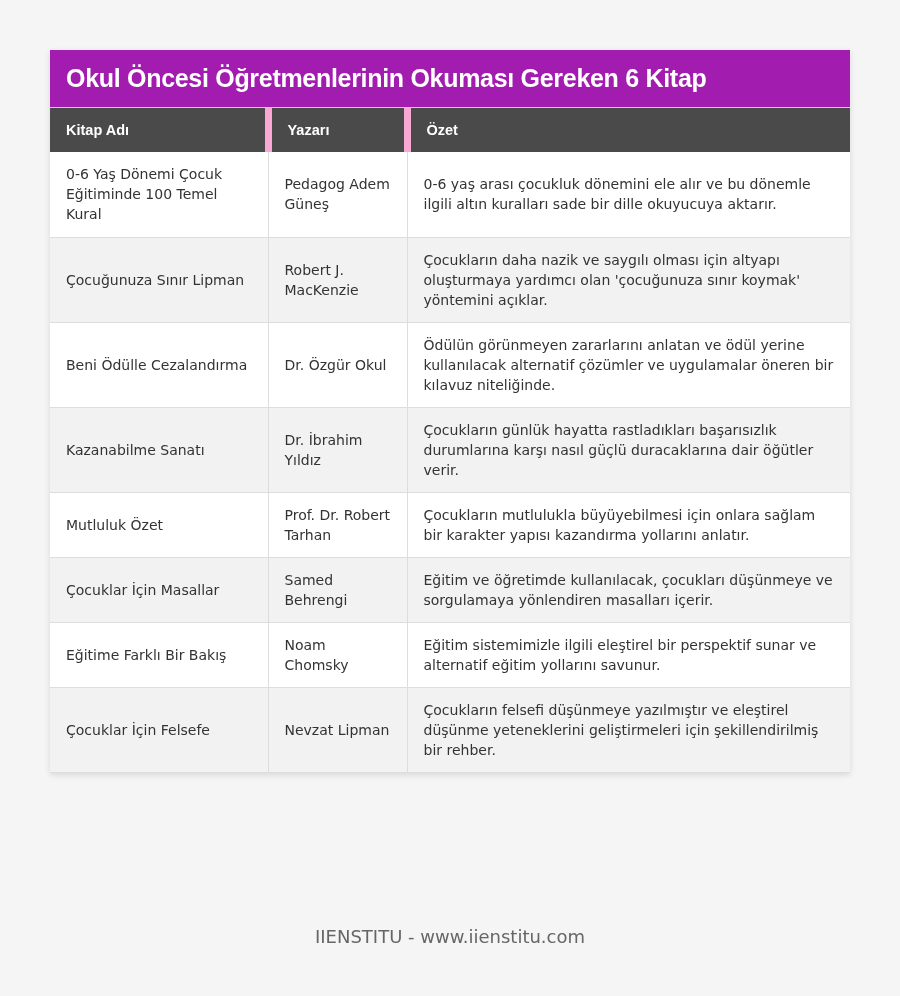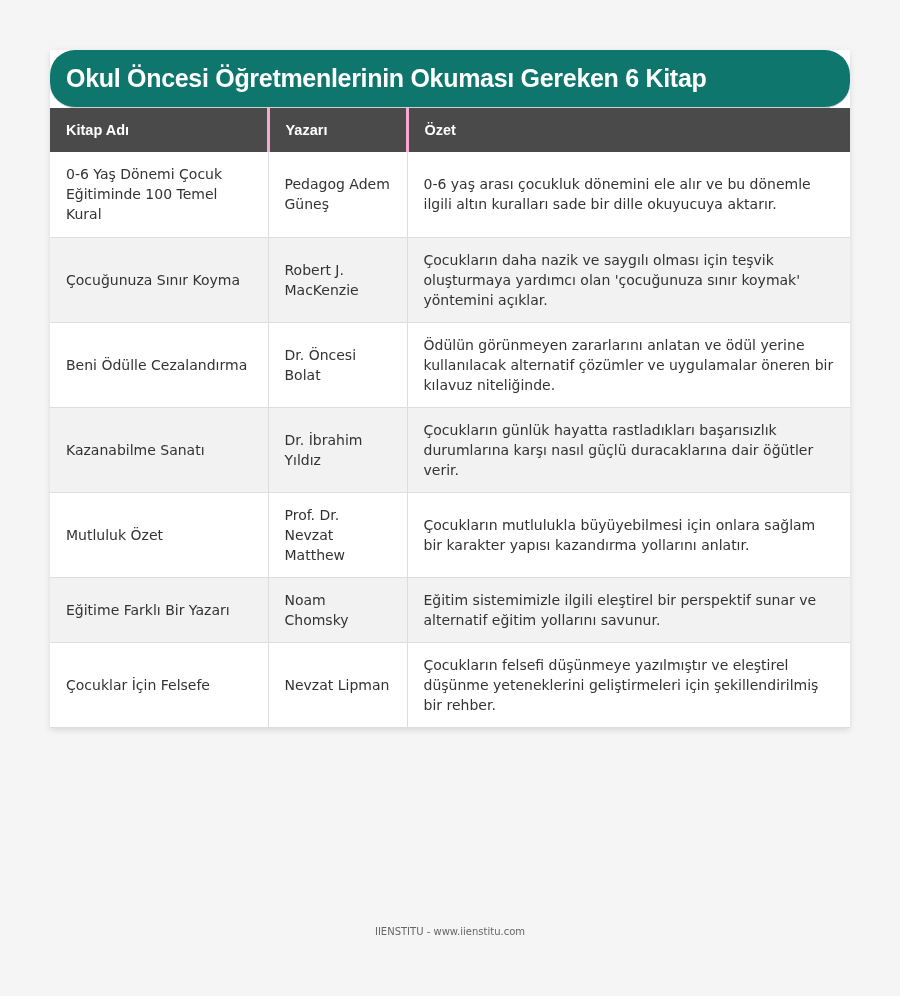--- a/index.html
+++ b/index.html
@@ -16,52 +16,51 @@
   }
   .wrap {
     position: absolute;
     left: 50px;
     top: 50px;
     width: 800px;
     box-shadow: 0 2px 6px rgba(0,0,0,0.12);
     background: #ffffff;
   }
   .title {
-    background: #0f766e;
+    background: #a21caf;
     color: #ffffff;
     height: 58px;
     box-sizing: border-box;
     padding: 0 16px;
     display: flex;
     align-items: center;
     font-family: "Liberation Sans", "DejaVu Sans", sans-serif;
     font-weight: bold;
     font-size: 25px;
     letter-spacing: -0.3px;
     border-bottom: 1px solid #d0d0d0;
-    border-radius: 25px;
   }
   table {
     border-collapse: collapse;
     width: 800px;
     table-layout: fixed;
   }
   col.c1 { width: 218px; }
   col.c2 { width: 139px; }
   col.c3 { width: 443px; }
   th {
     background: #4a4a4a;
     color: #ffffff;
     font-family: "Liberation Sans", "DejaVu Sans", sans-serif;
     font-weight: bold;
     font-size: 14.5px;
     text-align: left;
     height: 44px;
     padding: 0 16px;
-    border-right: 3px solid #f9a8d4;
+    border-right: 7px solid #f9a8d4;
   }
   th:last-child { border-right: none; }
   td {
     font-size: 14px;
     line-height: 20px;
     padding: 12px 16px;
     vertical-align: middle;
     border-right: 1px solid #dddddd;
     border-bottom: 1px solid #dddddd;
     color: #333333;
@@ -70,21 +69,21 @@
   td:last-child { border-right: none; }
   tr.r td { background: #ffffff; }
   tr.r:nth-child(even) td { background: #f2f2f2; }
   td.summary { padding-right: 12px; }
   .footer {
     position: absolute;
     top: 926px;
     left: 0;
     width: 900px;
     text-align: center;
-    font-size: 10px;
+    font-size: 18px;
     color: #666666;
   }
 </style>
 </head>
 <body>
 
 <div class="wrap">
   <div class="title">Okul Öncesi Öğretmenlerinin Okuması Gereken 6 Kitap</div>
   <table>
     <colgroup>
@@ -99,41 +98,46 @@
         <th>Özet</th>
       </tr>
     </thead>
     <tbody>
       <tr class="r" style="height:85px">
         <td>0-6 Yaş Dönemi Çocuk Eğitiminde 100 Temel Kural</td>
         <td>Pedagog Adem Güneş</td>
         <td class="summary">0-6 yaş arası çocukluk dönemini ele alır ve bu dönemle ilgili altın kuralları sade bir dille okuyucuya aktarır.</td>
       </tr>
       <tr class="r" style="height:85px">
-        <td>Çocuğunuza Sınır Koyma</td>
+        <td>Çocuğunuza Sınır Lipman</td>
         <td>Robert J. MacKenzie</td>
-        <td class="summary">Çocukların daha nazik ve saygılı olması için teşvik oluşturmaya yardımcı olan 'çocuğunuza sınır koymak' yöntemini açıklar.</td>
+        <td class="summary">Çocukların daha nazik ve saygılı olması için altyapı oluşturmaya yardımcı olan 'çocuğunuza sınır koymak' yöntemini açıklar.</td>
       </tr>
       <tr class="r" style="height:85px">
         <td>Beni Ödülle Cezalandırma</td>
-        <td>Dr. Öncesi Bolat</td>
+        <td>Dr. Özgür Okul</td>
         <td class="summary">Ödülün görünmeyen zararlarını anlatan ve ödül yerine kullanılacak alternatif çözümler ve uygulamalar öneren bir kılavuz niteliğinde.</td>
       </tr>
       <tr class="r" style="height:85px">
         <td>Kazanabilme Sanatı</td>
         <td>Dr. İbrahim Yıldız</td>
         <td class="summary">Çocukların günlük hayatta rastladıkları başarısızlık durumlarına karşı nasıl güçlü duracaklarına dair öğütler verir.</td>
       </tr>
       <tr class="r" style="height:65px">
         <td>Mutluluk Özet</td>
-        <td>Prof. Dr. Nevzat Matthew</td>
+        <td>Prof. Dr. Robert Tarhan</td>
         <td class="summary">Çocukların mutlulukla büyüyebilmesi için onlara sağlam bir karakter yapısı kazandırma yollarını anlatır.</td>
       </tr>
       <tr class="r" style="height:65px">
-        <td>Eğitime Farklı Bir Yazarı</td>
+        <td>Çocuklar İçin Masallar</td>
+        <td>Samed Behrengi</td>
+        <td class="summary">Eğitim ve öğretimde kullanılacak, çocukları düşünmeye ve sorgulamaya yönlendiren masalları içerir.</td>
+      </tr>
+      <tr class="r" style="height:65px">
+        <td>Eğitime Farklı Bir Bakış</td>
         <td>Noam Chomsky</td>
         <td class="summary">Eğitim sistemimizle ilgili eleştirel bir perspektif sunar ve alternatif eğitim yollarını savunur.</td>
       </tr>
       <tr class="r" style="height:85px">
         <td>Çocuklar İçin Felsefe</td>
         <td>Nevzat Lipman</td>
         <td class="summary">Çocukların felsefi düşünmeye yazılmıştır ve eleştirel düşünme yeteneklerini geliştirmeleri için şekillendirilmiş bir rehber.</td>
       </tr>
     </tbody>
   </table>

